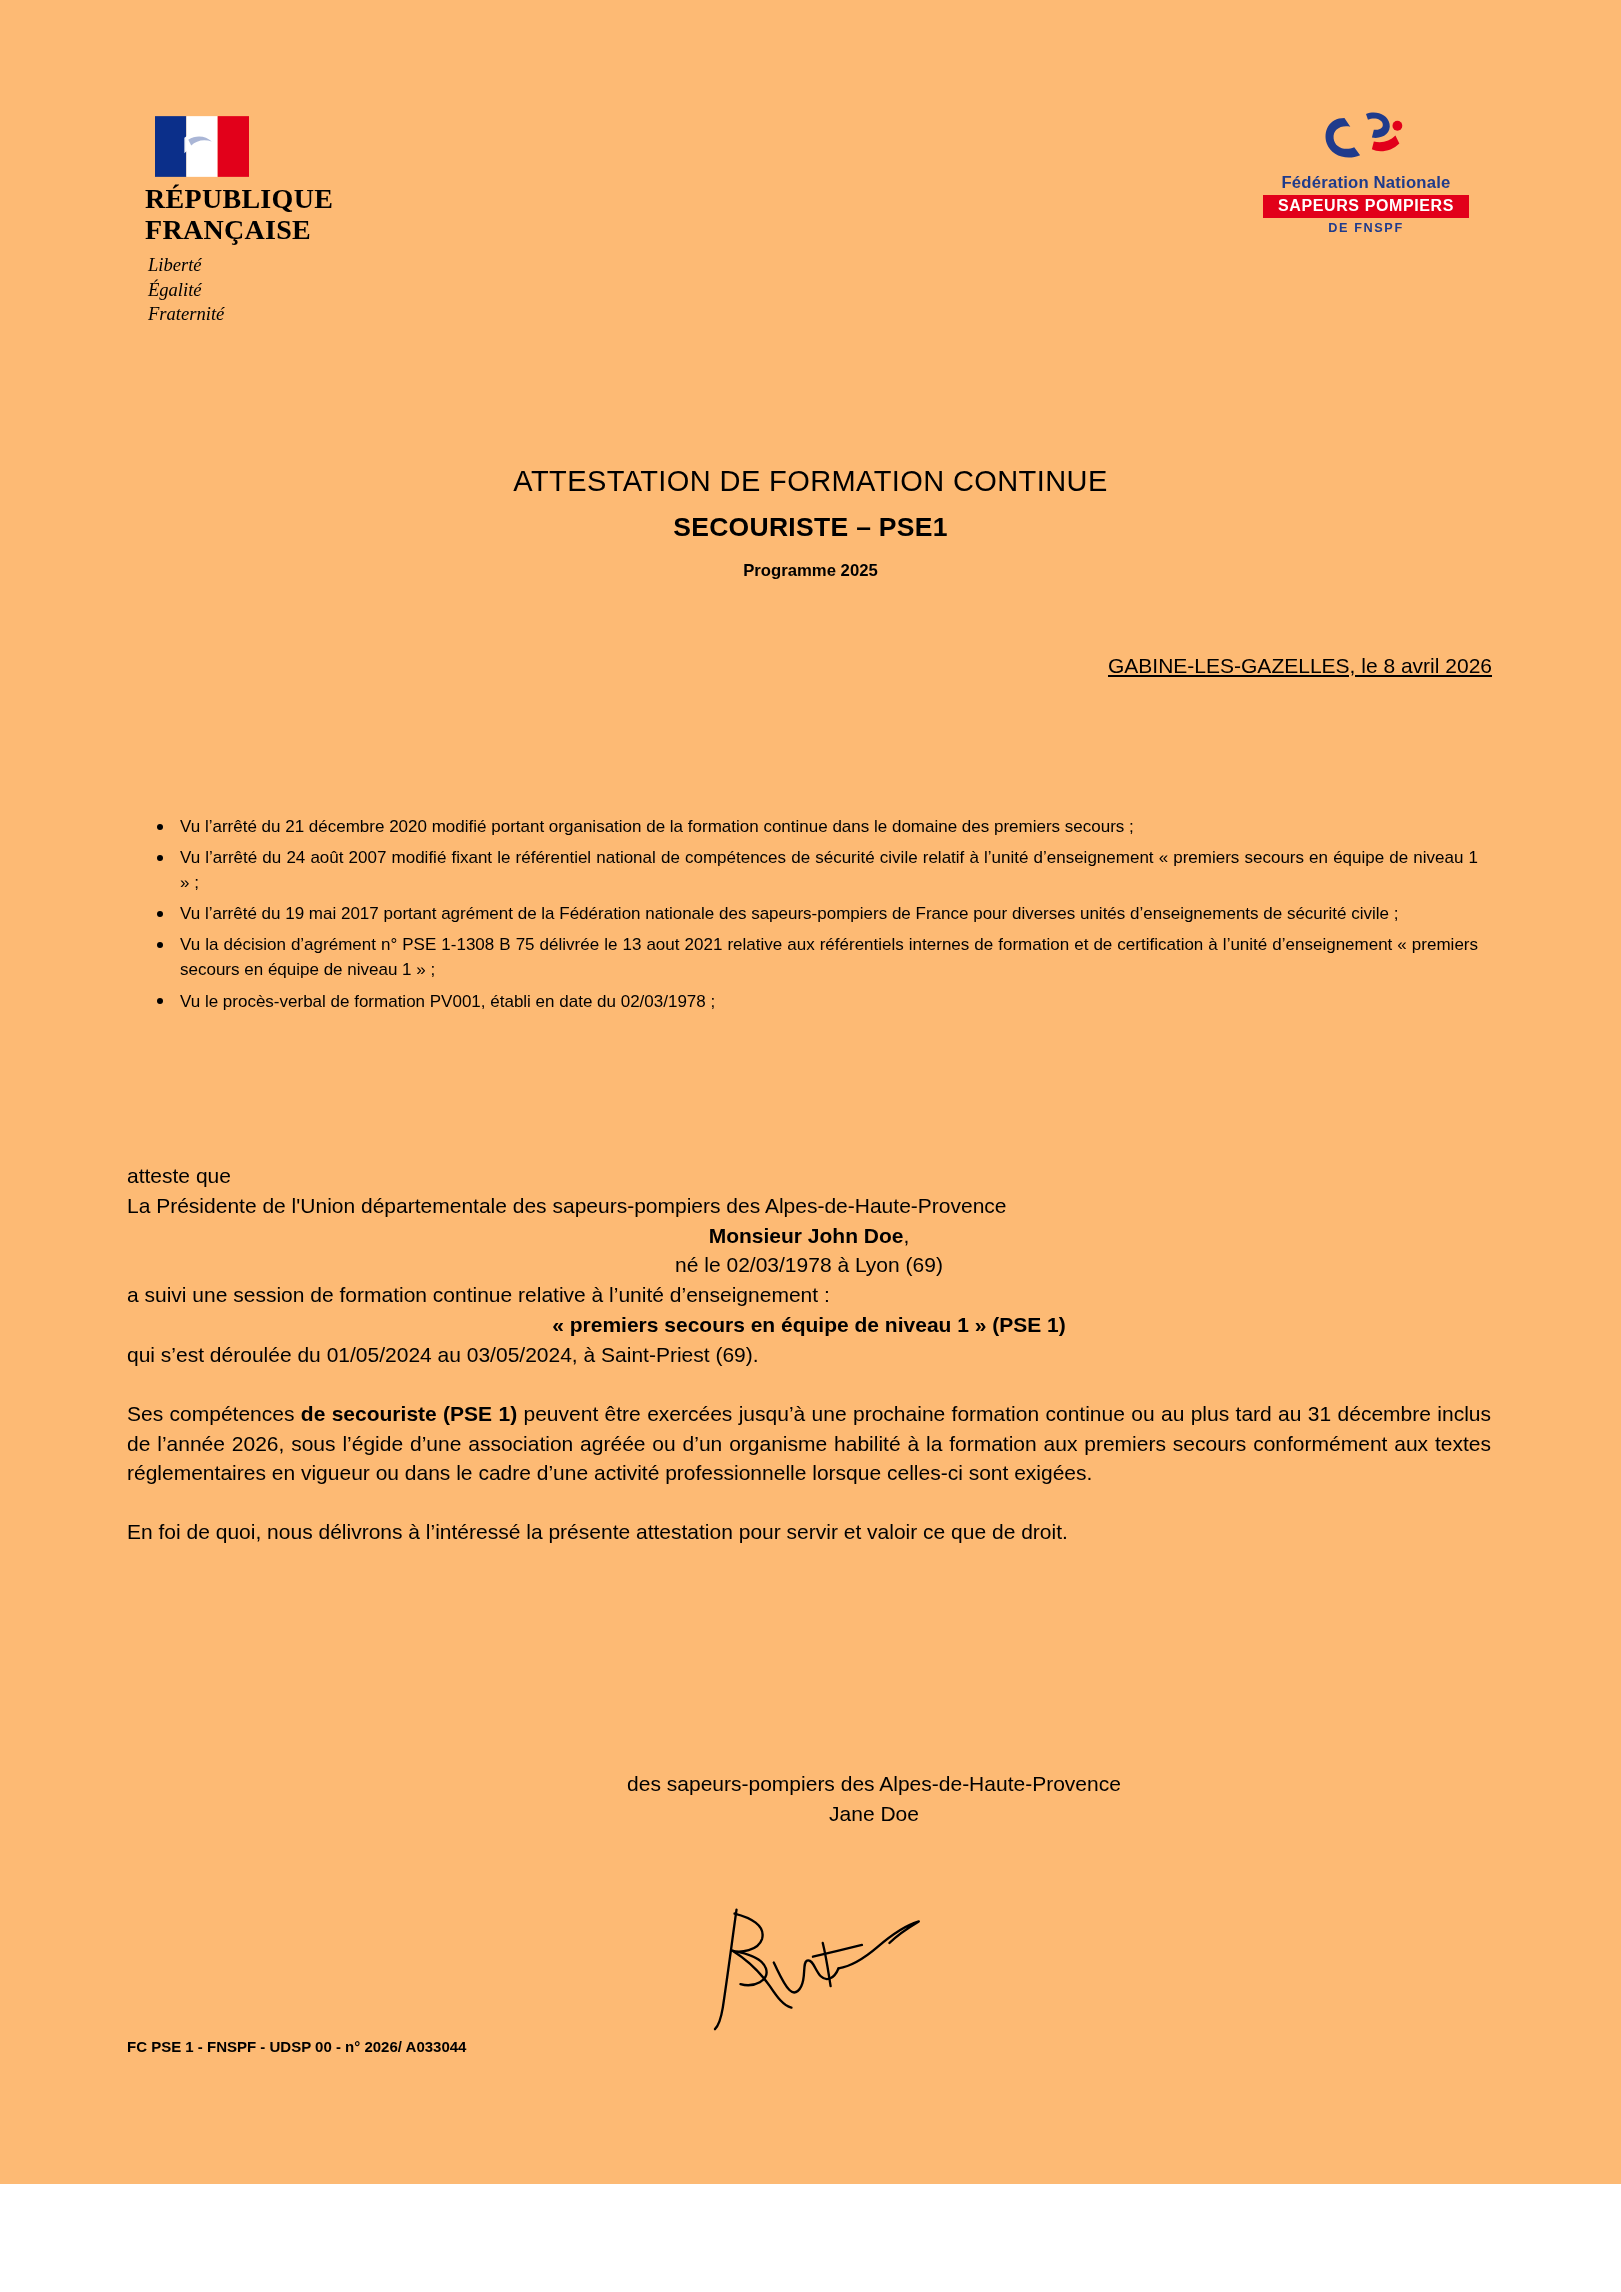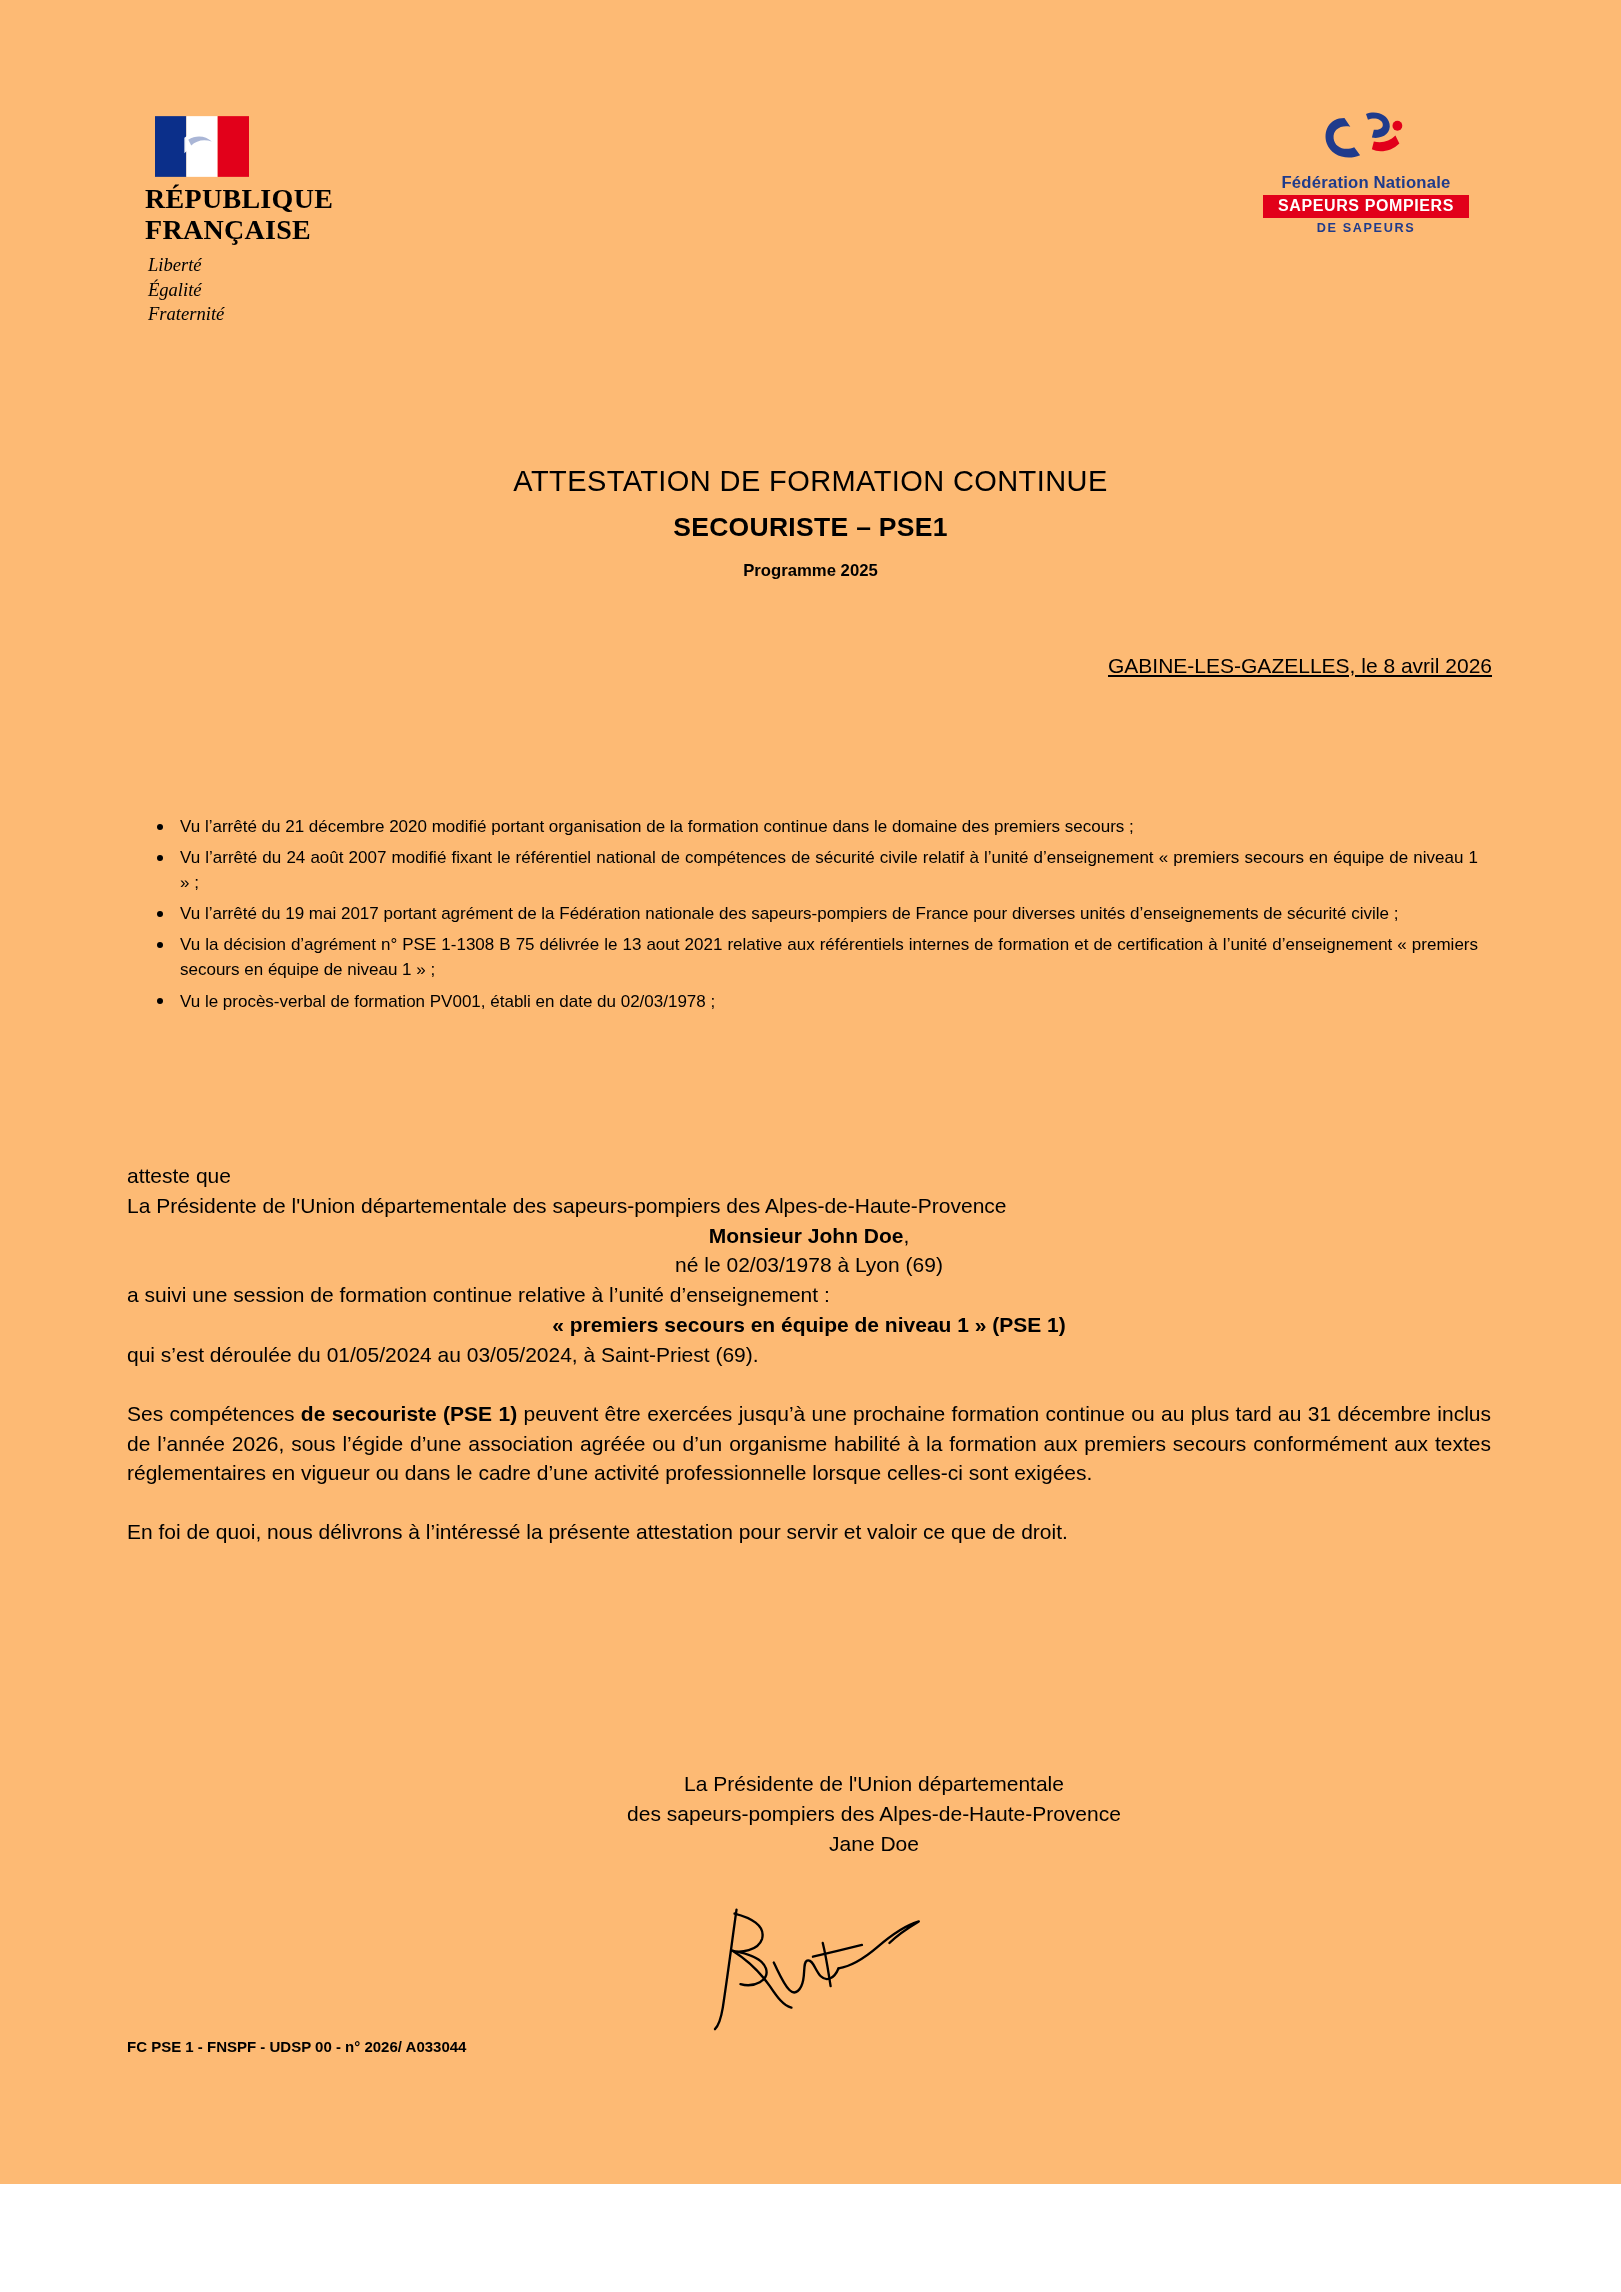--- a/index.html
+++ b/index.html
@@ -247,21 +247,21 @@
 
     <div class="fnspf-logo">
       <svg class="fnspf-mark" width="102" height="61" viewBox="0 0 104 62">
         <path d="M30 10 C14 10, 8 24, 12 36 C16 48, 32 54, 46 48 L40 40 C30 44, 20 40, 19 31 C18 22, 26 17, 36 19 Z" fill="#1f3b8c"></path>
         <path d="M52 6 C62 2, 74 6, 76 16 C78 26, 68 32, 58 30 L60 22 C66 23, 70 20, 69 16 C68 11, 60 9, 54 12 Z" fill="#1f3b8c"></path>
         <path d="M60 34 C68 36, 76 34, 82 28 L86 36 C78 44, 66 46, 58 42 Z" fill="#e2001a"></path>
         <circle cx="84" cy="18" r="5" fill="#e2001a"></circle>
       </svg>
       <div class="fnspf-line1">Fédération Nationale</div>
       <span class="fnspf-band">SAPEURS  POMPIERS</span>
-      <div class="fnspf-line3">DE SAPEURS</div>
+      <div class="fnspf-line3">DE FNSPF</div>
     </div>
   </div>
 
   <div class="doc-title">ATTESTATION DE FORMATION CONTINUE</div>
   <div class="doc-subtitle">SECOURISTE – PSE1</div>
   <div class="doc-programme">Programme 2025</div>
 
   <div class="place-date">GABINE-LES-GAZELLES, le 8 avril 2026</div>
 
   <ul class="vu-list">
@@ -280,21 +280,20 @@
     <p>a suivi une session de formation continue relative à l’unité d’enseignement :</p>
     <p class="center bold">« premiers secours en équipe de niveau 1 » (PSE 1)</p>
     <p>qui s’est déroulée du 01/05/2024 au 03/05/2024, à Saint-Priest (69).</p>
     <div class="gap-lg"></div>
     <p class="para"><span>Ses compétences </span><span class="bold">de secouriste (PSE 1)</span><span> peuvent être exercées jusqu’à une prochaine formation continue ou au plus tard au 31 décembre inclus de l’année 2026, sous l’égide d’une association agréée ou d’un organisme habilité à la formation aux premiers secours conformément aux textes réglementaires en vigueur ou dans le cadre d’une activité professionnelle lorsque celles-ci sont exigées.</span></p>
     <div class="gap-lg"></div>
     <p class="para">En foi de quoi, nous délivrons à l’intéressé la présente attestation pour servir et valoir ce que de droit.</p>
   </div>
 
   <div class="signature">
-    <span class="sig-indent">La Présidente de l'Union départementale</span>
     <span class="sig-indent">des sapeurs-pompiers des Alpes-de-Haute-Provence</span>
     <span class="sig-indent">Jane Doe</span>
   </div>
 
   <svg class="sig-mark" width="294" height="147" viewBox="0 0 300 150">
     <g fill="none" stroke="#000000" stroke-width="2.4" stroke-linecap="round" stroke-linejoin="round">
       <path d="M62 18 C58 46, 54 78, 48 118 C46 130, 44 136, 40 140"></path>
       <path d="M60 22 C76 26, 92 34, 88 48 C84 60, 66 62, 58 60 C70 62, 88 66, 92 78 C96 90, 80 98, 66 94"></path>
       <path d="M58 60 C74 70, 86 82, 96 96 C104 108, 110 116, 118 118"></path>
       <path d="M100 72 C106 84, 110 94, 116 100 C122 106, 128 100, 130 90 C132 80, 130 72, 134 70 C140 68, 142 80, 148 86 C154 92, 162 88, 166 78"></path>

